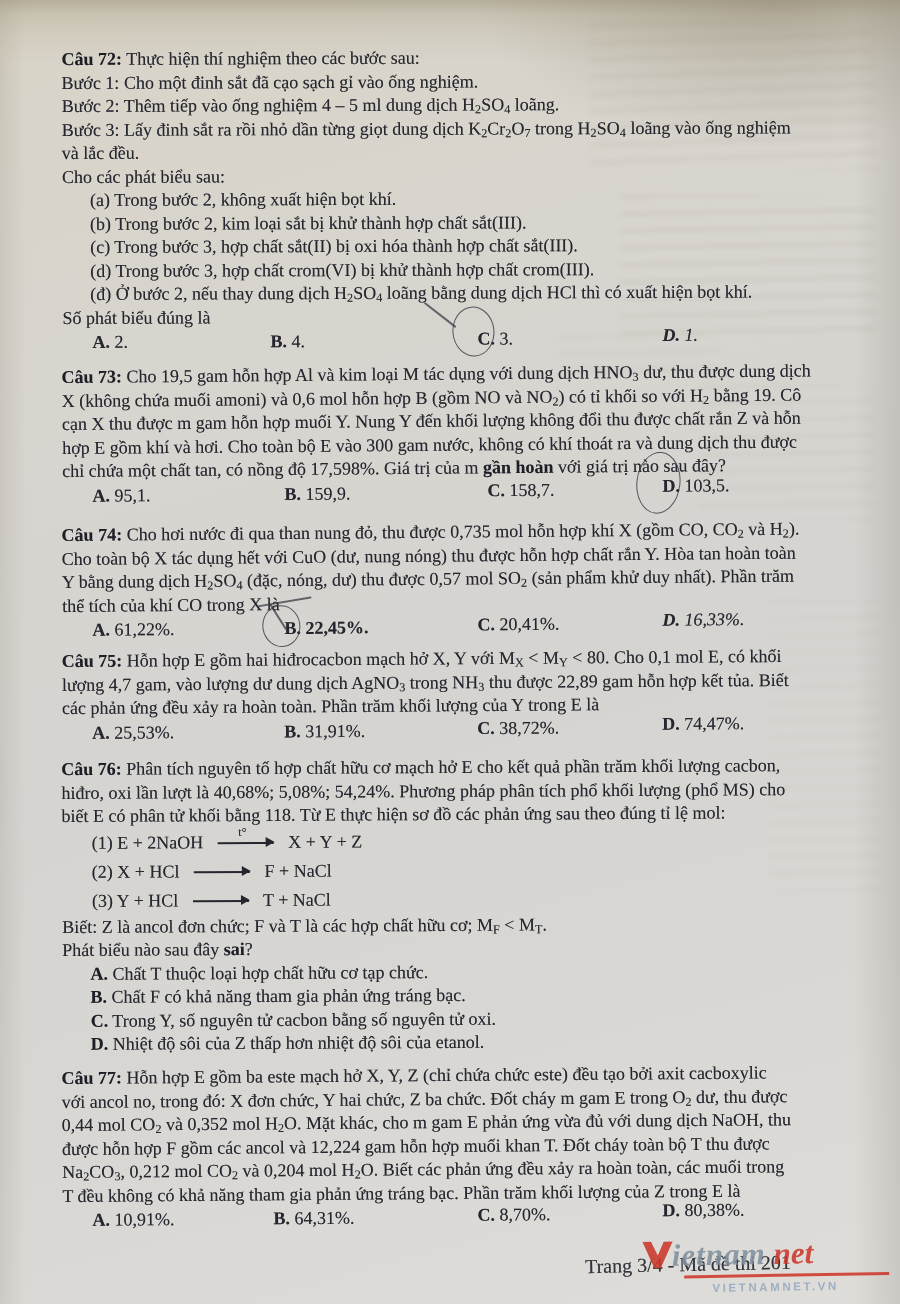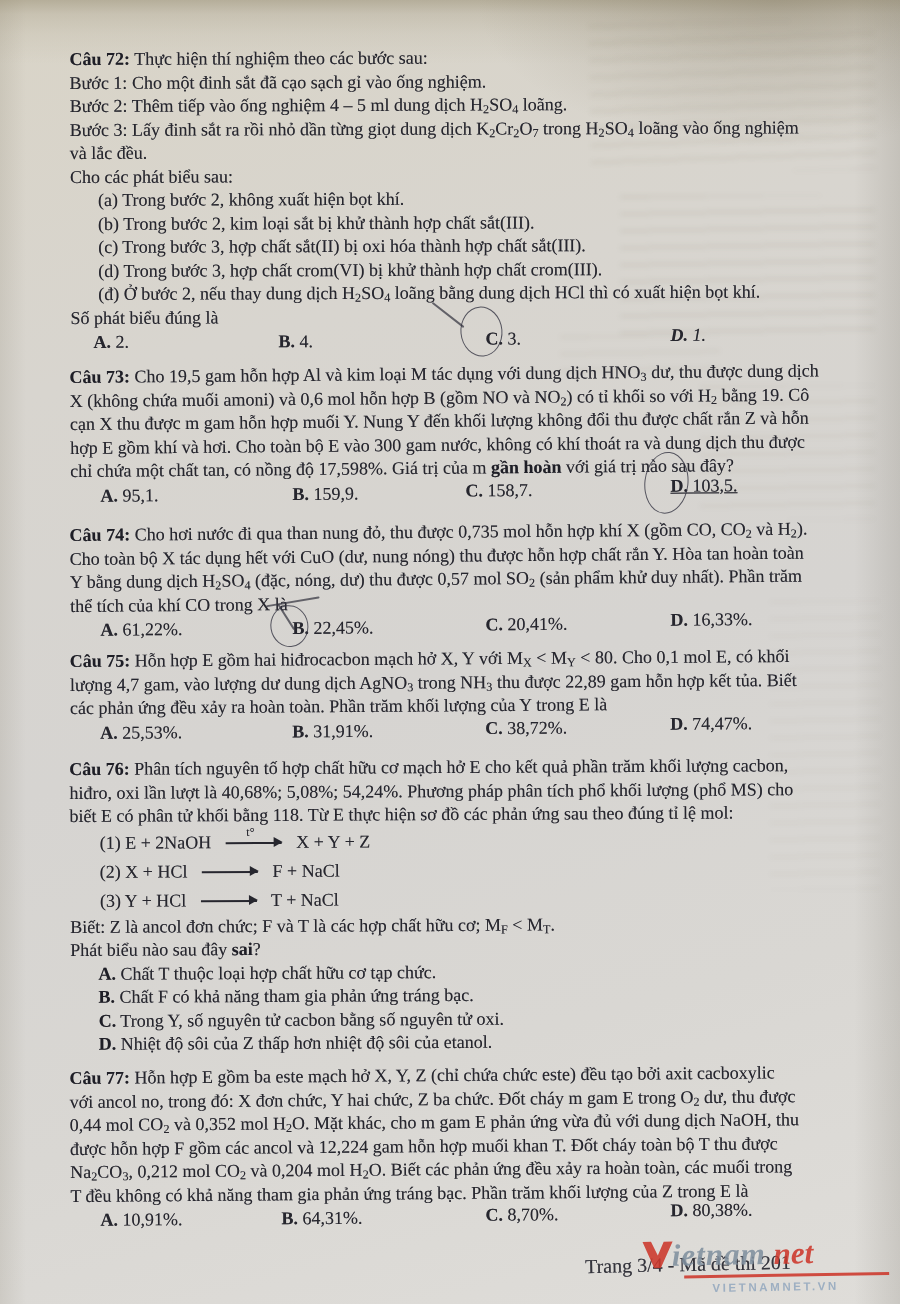--- a/index.html
+++ b/index.html
@@ -8,21 +8,21 @@
     font-family:"Liberation Serif","DejaVu Serif",serif;
     color:#26262e;
     background:
       radial-gradient(ellipse 480px 240px at 86% 0%, rgba(122,112,88,.34), rgba(122,112,88,0) 62%),
       linear-gradient(180deg, rgba(146,136,108,.50) 0px, rgba(146,136,108,.24) 14px, rgba(146,136,108,.10) 34px, rgba(146,136,108,0) 64px),
       linear-gradient(270deg, rgba(95,90,78,.16) 0px, rgba(95,90,78,0) 46px),
       linear-gradient(90deg, rgba(120,112,92,.14) 0px, rgba(120,112,92,0) 26px),
       linear-gradient(165deg, #d9d4c7 0%, #d8d5cf 26%, #d6d4d1 52%, #d9d7d3 76%, #dfddd9 100%);
   }
   .content{position:absolute;left:62px;top:48px;width:792px;
-    font-size:18px;text-shadow:0 0 .5px rgba(40,40,52,.45);margin-left:8px;}
+    font-size:18px;text-shadow:0 0 .5px rgba(40,40,52,.45);}
   .q-block{position:relative;transform-origin:left center;}
   .q-line{position:relative;white-space:nowrap;height:23.5px;line-height:23.5px;}
   .q-line b{color:#1e1e26;}
   .stmt{padding-left:28px;}
   .rxn{padding-left:30px;height:29px;line-height:29px;}
   sub{font-size:.68em;vertical-align:-.22em;}
   .arrow{display:inline-block;position:relative;width:56px;height:1.8px;background:#26262e;vertical-align:4px;margin:0 10px;}
   .arrow::after{content:'';position:absolute;right:-1px;top:-4.3px;width:0;height:0;
     border-left:9px solid #26262e;border-top:5px solid transparent;border-bottom:5px solid transparent;}
   .cond{position:absolute;left:44%;top:-16px;transform:translateX(-50%);font-size:12px;line-height:12px;}
@@ -64,49 +64,49 @@
         <div class="q-line">Bước 3: Lấy đinh sắt ra rồi nhỏ dần từng giọt dung dịch K<sub>2</sub>Cr<sub>2</sub>O<sub>7</sub> trong H<sub>2</sub>SO<sub>4</sub> loãng vào ống nghiệm</div>
         <div class="q-line">và lắc đều.</div>
         <div class="q-line">Cho các phát biểu sau:</div>
         <div class="q-line stmt">(a) Trong bước 2, không xuất hiện bọt khí.</div>
         <div class="q-line stmt">(b) Trong bước 2, kim loại sắt bị khử thành hợp chất sắt(III).</div>
         <div class="q-line stmt">(c) Trong bước 3, hợp chất sắt(II) bị oxi hóa thành hợp chất sắt(III).</div>
         <div class="q-line stmt">(d) Trong bước 3, hợp chất crom(VI) bị khử thành hợp chất crom(III).</div>
         <div class="q-line stmt">(đ) Ở bước 2, nếu thay dung dịch H<sub>2</sub>SO<sub>4</sub> loãng bằng dung dịch HCl thì có xuất hiện bọt khí.<span class="stroke" style="left: 362px; top: 20px; width: 40px; transform: rotate(38deg);"></span></div>
         <div class="q-line">Số phát biểu đúng là</div>
         <div class="opts-row">
-          <span class="opt opt-a" style="left: 23px;"><b>A.</b> 2.</span>
+          <span class="opt opt-a" style="left: 30px;"><b>A.</b> 2.</span>
           <span class="opt opt-b" style="left: 208px;"><b>B.</b> 4.</span>
           <span class="opt opt-c" style="left: 415px;"><b>C.</b> 3.<span class="circle" style="left: -25px; top: -22px; width: 40px; height: 48px; transform: rotate(-5deg);"></span></span>
           <span class="opt opt-d" style="left: 600px; font-style: italic;"><b>D.</b> 1.</span>
         </div>
       </div>
       <div class="q-block" style="transform: rotate(-0.5deg); margin-bottom: 14px;">
         <div class="q-line"><b>Câu 73:</b> Cho 19,5 gam hỗn hợp Al và kim loại M tác dụng với dung dịch HNO<sub>3</sub> dư, thu được dung dịch</div>
         <div class="q-line">X (không chứa muối amoni) và 0,6 mol hỗn hợp B (gồm NO và NO<sub>2</sub>) có tỉ khối so với H<sub>2</sub> bằng 19. Cô</div>
         <div class="q-line">cạn X thu được m gam hỗn hợp muối Y. Nung Y đến khối lượng không đổi thu được chất rắn Z và hỗn</div>
         <div class="q-line">hợp E gồm khí và hơi. Cho toàn bộ E vào 300 gam nước, không có khí thoát ra và dung dịch thu được</div>
         <div class="q-line">chỉ chứa một chất tan, có nồng độ 17,598%. Giá trị của m <b>gần hoàn</b> với giá trị nào sau đây?</div>
         <div class="opts-row">
           <span class="opt opt-a" style="left: 30px;"><b>A.</b> 95,1.</span>
           <span class="opt opt-b" style="left: 222px;"><b>B.</b> 159,9.</span>
-          <span class="opt opt-c" style="left: 395px;"><b>C.</b> 158,7.</span>
-          <span class="opt opt-d" style="left: 600px; text-decoration: underline;"><b>D.</b> 103,5.<span class="circle" style="left: -26px; top: -24px; width: 42px; height: 60px; transform: rotate(7deg);"></span></span>
+          <span class="opt opt-c" style="left: 425px;"><b>C.</b> 158,7.</span>
+          <span class="opt opt-d" style="left: 600px;"><b>D.</b> 103,5.<span class="circle" style="left: -26px; top: -24px; width: 42px; height: 60px; transform: rotate(7deg);"></span></span>
         </div>
       </div>
       <div class="q-block" style="transform: rotate(-0.5deg); margin-bottom: 6px;">
         <div class="q-line"><b>Câu 74:</b> Cho hơi nước đi qua than nung đỏ, thu được 0,735 mol hỗn hợp khí X (gồm CO, CO<sub>2</sub> và H<sub>2</sub>).</div>
         <div class="q-line">Cho toàn bộ X tác dụng hết với CuO (dư, nung nóng) thu được hỗn hợp chất rắn Y. Hòa tan hoàn toàn</div>
         <div class="q-line">Y bằng dung dịch H<sub>2</sub>SO<sub>4</sub> (đặc, nóng, dư) thu được 0,57 mol SO<sub>2</sub> (sản phẩm khử duy nhất). Phần trăm</div>
         <div class="q-line">thể tích của khí CO trong X là<span class="stroke" style="left: 196px; top: 12px; width: 54px; transform: rotate(-9deg);"></span><span class="stroke" style="left: 208px; top: 10px; width: 30px; transform: rotate(58deg);"></span></div>
         <div class="opts-row">
           <span class="opt opt-a" style="left: 30px;"><b>A.</b> 61,22%.</span>
-          <span class="opt opt-b" style="left: 222px;"><b>B.</b> 22,45%.<span class="circle" style="left: -22px; top: -13px; width: 36px; height: 40px; transform: rotate(-8deg);"></span></span>
+          <span class="opt opt-b" style="left: 222px; font-weight: bold;"><b>B.</b> 22,45%.<span class="circle" style="left: -22px; top: -13px; width: 36px; height: 40px; transform: rotate(-8deg);"></span></span>
           <span class="opt opt-c" style="left: 415px;"><b>C.</b> 20,41%.</span>
-          <span class="opt opt-d" style="left: 600px;"><b>D.</b> 16,33%.</span>
+          <span class="opt opt-d" style="left: 600px; font-style: italic;"><b>D.</b> 16,33%.</span>
         </div>
       </div>
       <div class="q-block" style="transform: rotate(-0.4deg); margin-bottom: 12px;">
         <div class="q-line"><b>Câu 75:</b> Hỗn hợp E gồm hai hiđrocacbon mạch hở X, Y với M<sub>X</sub> &lt; M<sub>Y</sub> &lt; 80. Cho 0,1 mol E, có khối</div>
         <div class="q-line">lượng 4,7 gam, vào lượng dư dung dịch AgNO<sub>3</sub> trong NH<sub>3</sub> thu được 22,89 gam hỗn hợp kết tủa. Biết</div>
         <div class="q-line">các phản ứng đều xảy ra hoàn toàn. Phần trăm khối lượng của Y trong E là</div>
         <div class="opts-row">
           <span class="opt opt-a" style="left: 30px;"><b>A.</b> 25,53%.</span>
           <span class="opt opt-b" style="left: 222px;"><b>B.</b> 31,91%.</span>
           <span class="opt opt-c" style="left: 415px;"><b>C.</b> 38,72%.</span>

